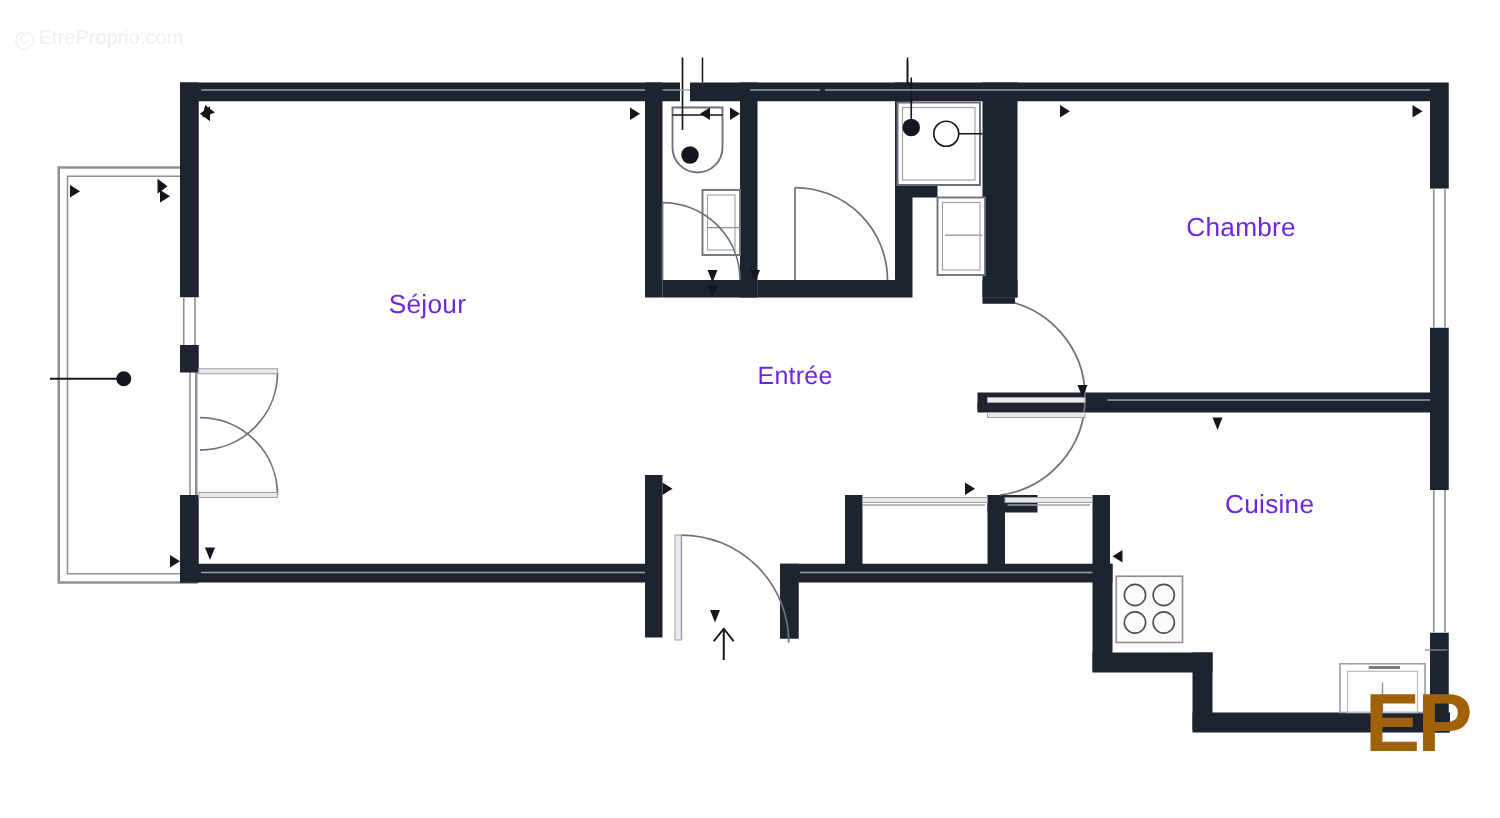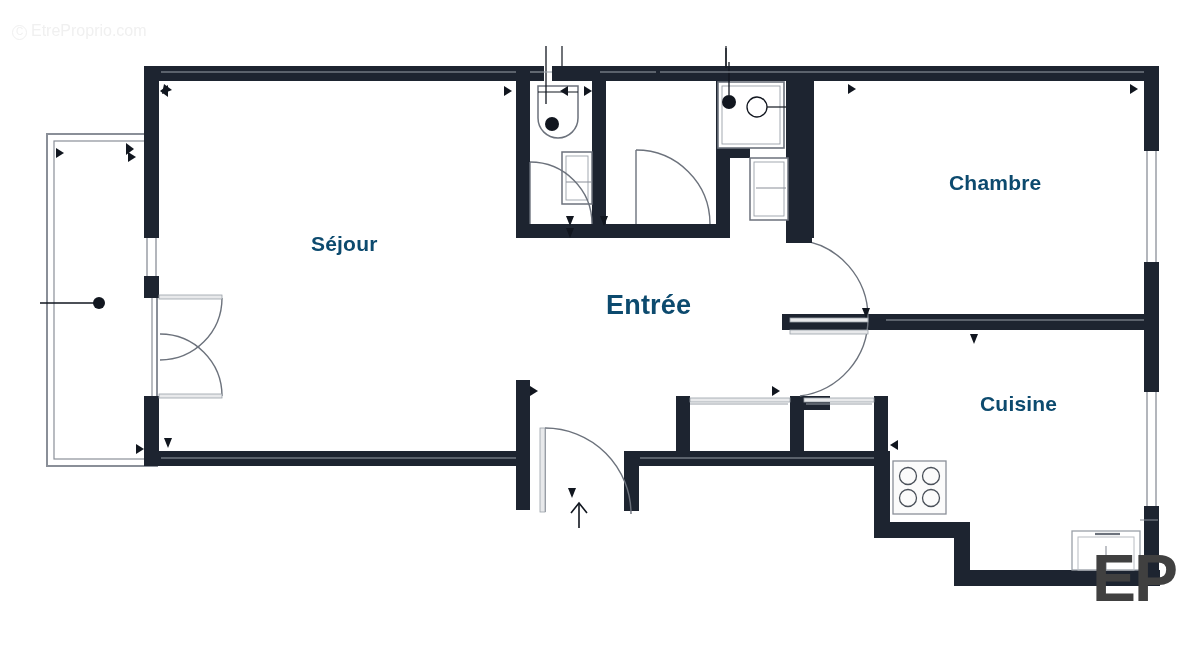--- a/index.html
+++ b/index.html
@@ -23,28 +23,28 @@
     background: #ffffff;
   }
   #plan-svg {
     position: absolute;
     left: 0; top: 0;
     display: block;
   }
   .room-label {
     position: absolute;
     font-family: "Liberation Sans", sans-serif;
-    font-weight: bold;
-    color: #0c4a6e;
+    font-weight: normal;
+    color: #6d28d9;
     white-space: nowrap;
     letter-spacing: 0.2px;
     -webkit-font-smoothing: antialiased;
   }
   #label-sejour  { left: 311px; top: 232px; font-size: 21px; }
-  #label-entree  { left: 606px; top: 290px; font-size: 27px; text-align: right; }
+  #label-entree  { left: 606px; top: 290px; font-size: 20px; text-align: right; }
   #label-chambre { left: 949px; top: 171px; font-size: 21px; }
   #label-cuisine { left: 980px; top: 392px; font-size: 21px; }
 
   #watermark {
     position: absolute;
     left: 12px;
     top: 22px;
     font-family: "Liberation Sans", sans-serif;
     font-size: 16px;
     color: #f0f0f0;
@@ -62,21 +62,21 @@
     margin-right: 4px;
     vertical-align: 1px;
   }
   #corner-logo {
     position: absolute;
     right: 24px;
     bottom: 38px;
     font-family: "Liberation Sans", sans-serif;
     font-size: 66px;
     font-weight: bold;
-    color: #404040;
+    color: #a16207;
     letter-spacing: -2px;
     user-select: none;
   }
 </style>
 </head>
 <body>
 
 <div id="plan-root">
 
   <svg id="plan-svg" width="1200" height="654" viewBox="0 0 1200 654">

